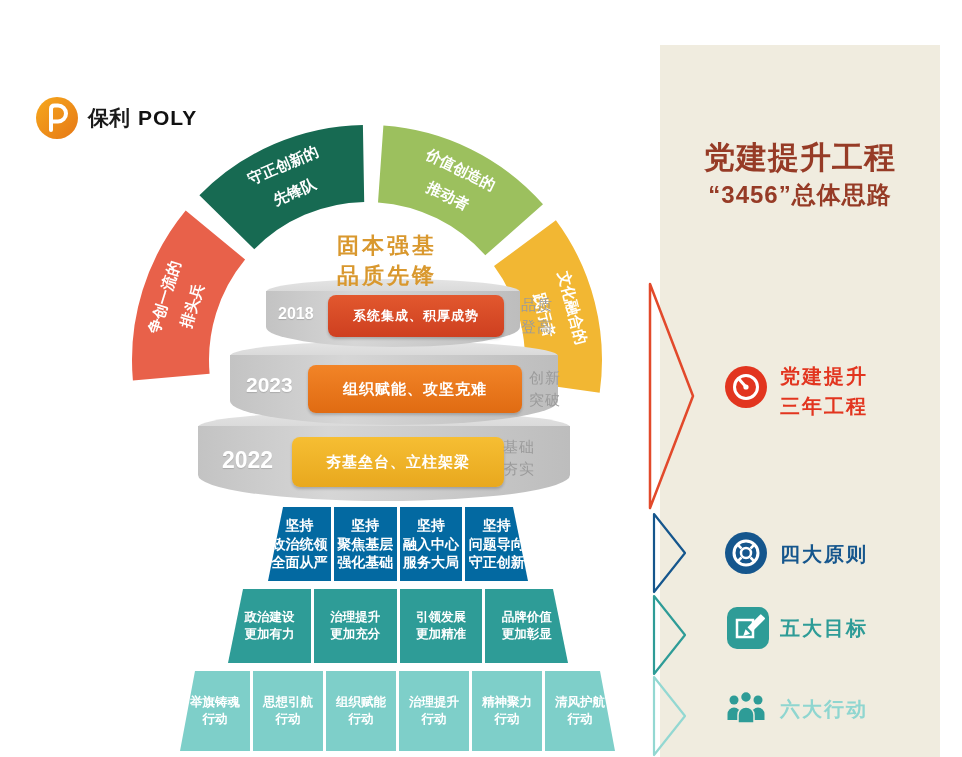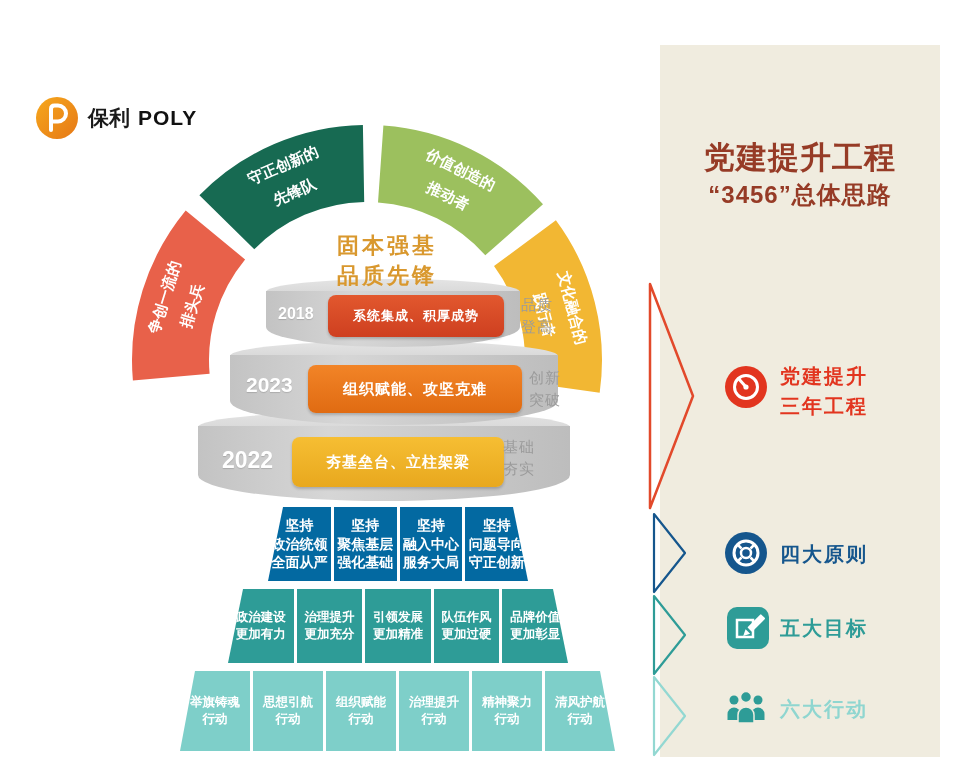--- a/index.html
+++ b/index.html
@@ -163,22 +163,20 @@
 问题导向
 守正创新</div>
   </div>
   <div class="prow prow2">
     <div class="cell">政治建设
 更加有力</div>
     <div class="cell">治理提升
 更加充分</div>
     <div class="cell">引领发展
 更加精准</div>
-    <div class="cell">队伍作风
-更加过硬</div>
     <div class="cell">品牌价值
 更加彰显</div>
   </div>
   <div class="prow prow3">
     <div class="cell">举旗铸魂
 行动</div>
     <div class="cell">思想引航
 行动</div>
     <div class="cell">组织赋能
 行动</div>

